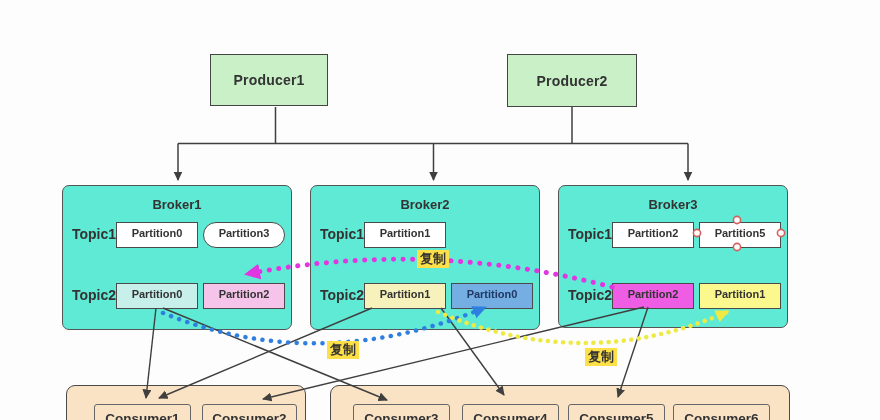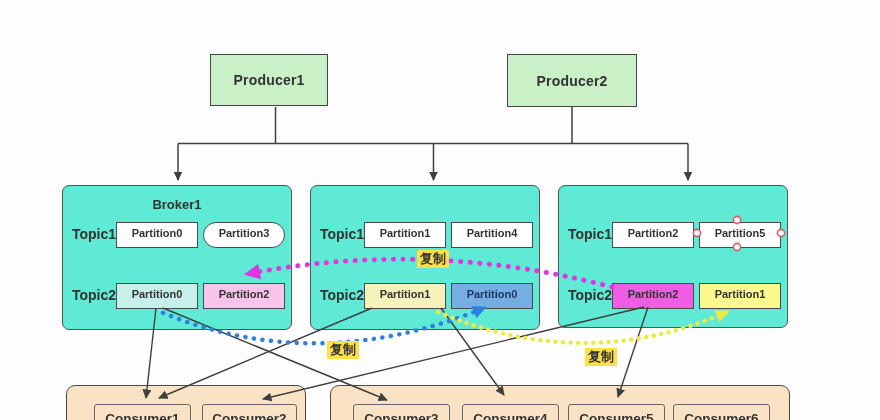--- a/index.html
+++ b/index.html
@@ -65,33 +65,33 @@
     <div class="part" style="left: 140px; top: 36px; background-color: rgb(255, 255, 255); border-radius: 13px;">
       <span>Partition3</span></div>
     <div class="topic-label" style="left:9px;top:97px;">Topic2</div>
     <div class="part" style="left: 53px; top: 97px; background-color: rgb(200, 240, 234);">
       <span>Partition0</span></div>
     <div class="part" style="left: 140px; top: 97px; background-color: rgb(246, 195, 234);">
       <span>Partition2</span></div>
   </div>
 
   <div class="abs broker" style="left:310px;top:185px;width:230px;height:145px;">
+    <div class="broker-title">Broker2</div>
     <div class="topic-label" style="left:9px;top:36px;">Topic1</div>
     <div class="part" style="left: 53px; top: 36px; background-color: rgb(255, 255, 255);">
       <span>Partition1</span></div>
-    <div class="part" style="left: 140px; top: 36px; background-color: rgb(255, 255, 255);">
-      <span>Partition4</span></div>
     <div class="topic-label" style="left:9px;top:97px;">Topic2</div>
     <div class="part" style="left: 53px; top: 97px; background-color: rgb(247, 242, 187);">
       <span>Partition1</span></div>
     <div class="part" style="left: 140px; top: 97px; color: rgb(31, 56, 100); background-color: rgb(116, 174, 227);">
       <span>Partition0</span></div>
   </div>
 
   <div class="abs broker" style="left:558px;top:185px;width:230px;height:143px;">
+    <div class="broker-title">Broker3</div>
     <div class="topic-label" style="left:9px;top:36px;">Topic1</div>
     <div class="part" style="left: 53px; top: 36px; background-color: rgb(255, 255, 255);">
       <span>Partition2</span></div>
     <div class="part" style="left: 140px; top: 36px; background-color: rgb(255, 255, 255);">
       <span>Partition5</span></div>
     <div class="topic-label" style="left:9px;top:97px;">Topic2</div>
     <div class="part" style="left: 53px; top: 97px; background-color: rgb(239, 93, 228);">
       <span>Partition2</span></div>
     <div class="part" style="left: 140px; top: 97px; background-color: rgb(251, 249, 142);">
       <span>Partition1</span></div>

